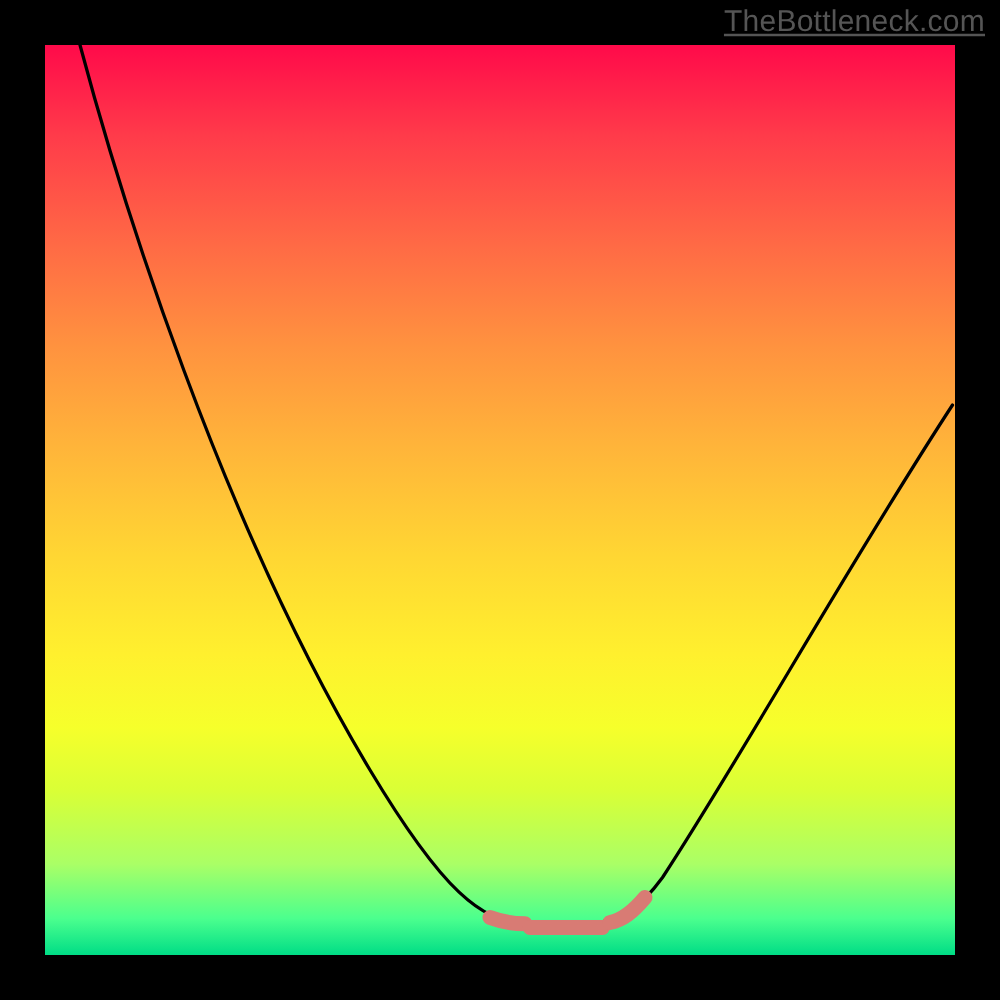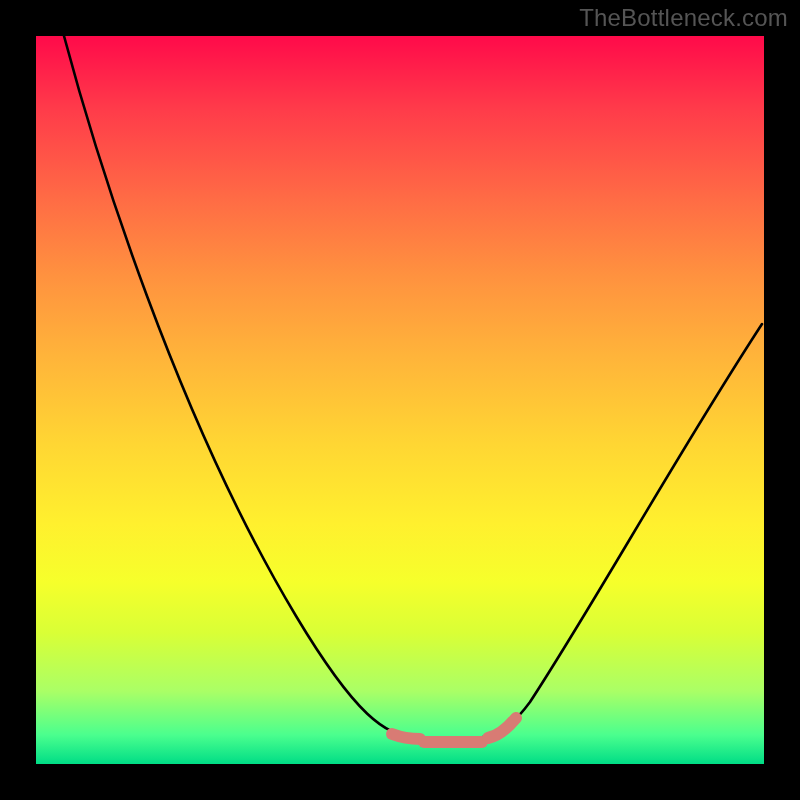--- a/index.html
+++ b/index.html
@@ -12,20 +12,21 @@
   }
   .watermark {
     position: absolute;
     top: 4px;
     right: 12px;
     color: #555;
     font-family: Arial, Helvetica, sans-serif;
     font-size: 24px;
     letter-spacing: 0.2px;
     user-select: none;
+    text-decoration: underline;
   }
   .plot {
     position: absolute;
     left: 36px;
     top: 36px;
     width: 728px;
     height: 728px;
     background: linear-gradient(to bottom,
       #ff0a4a 0%,
       #ff3b4a 10%,

